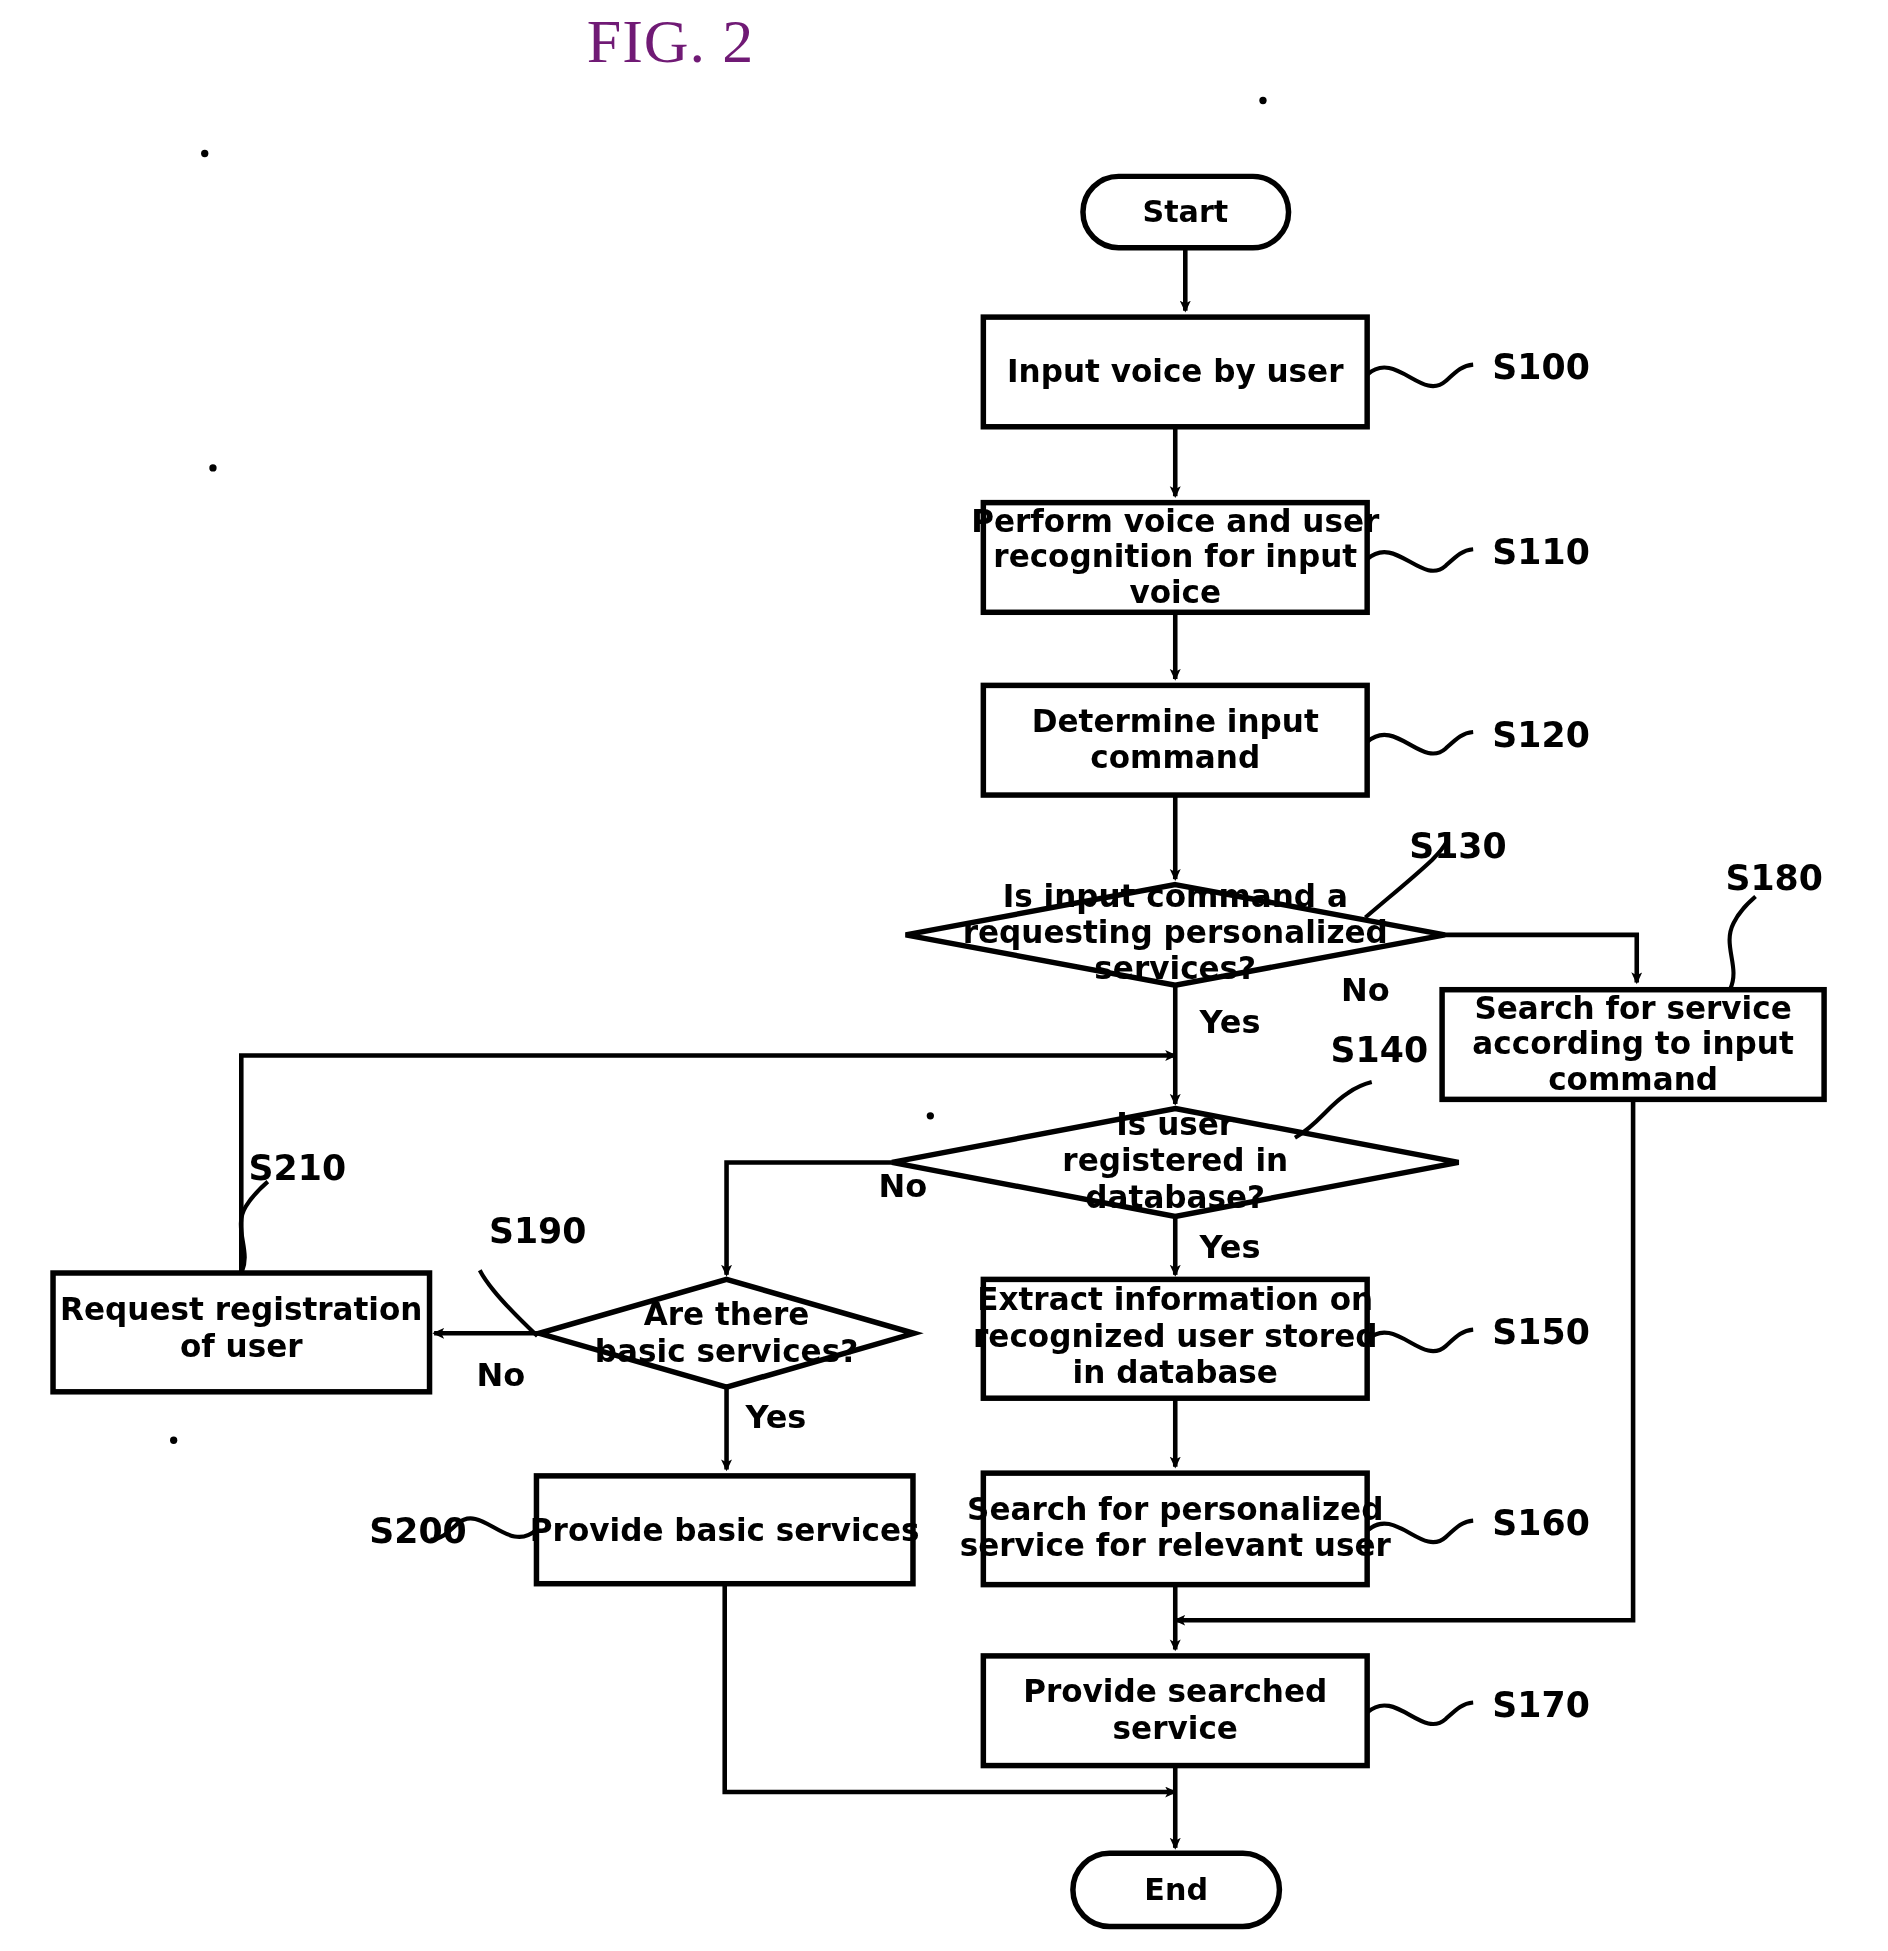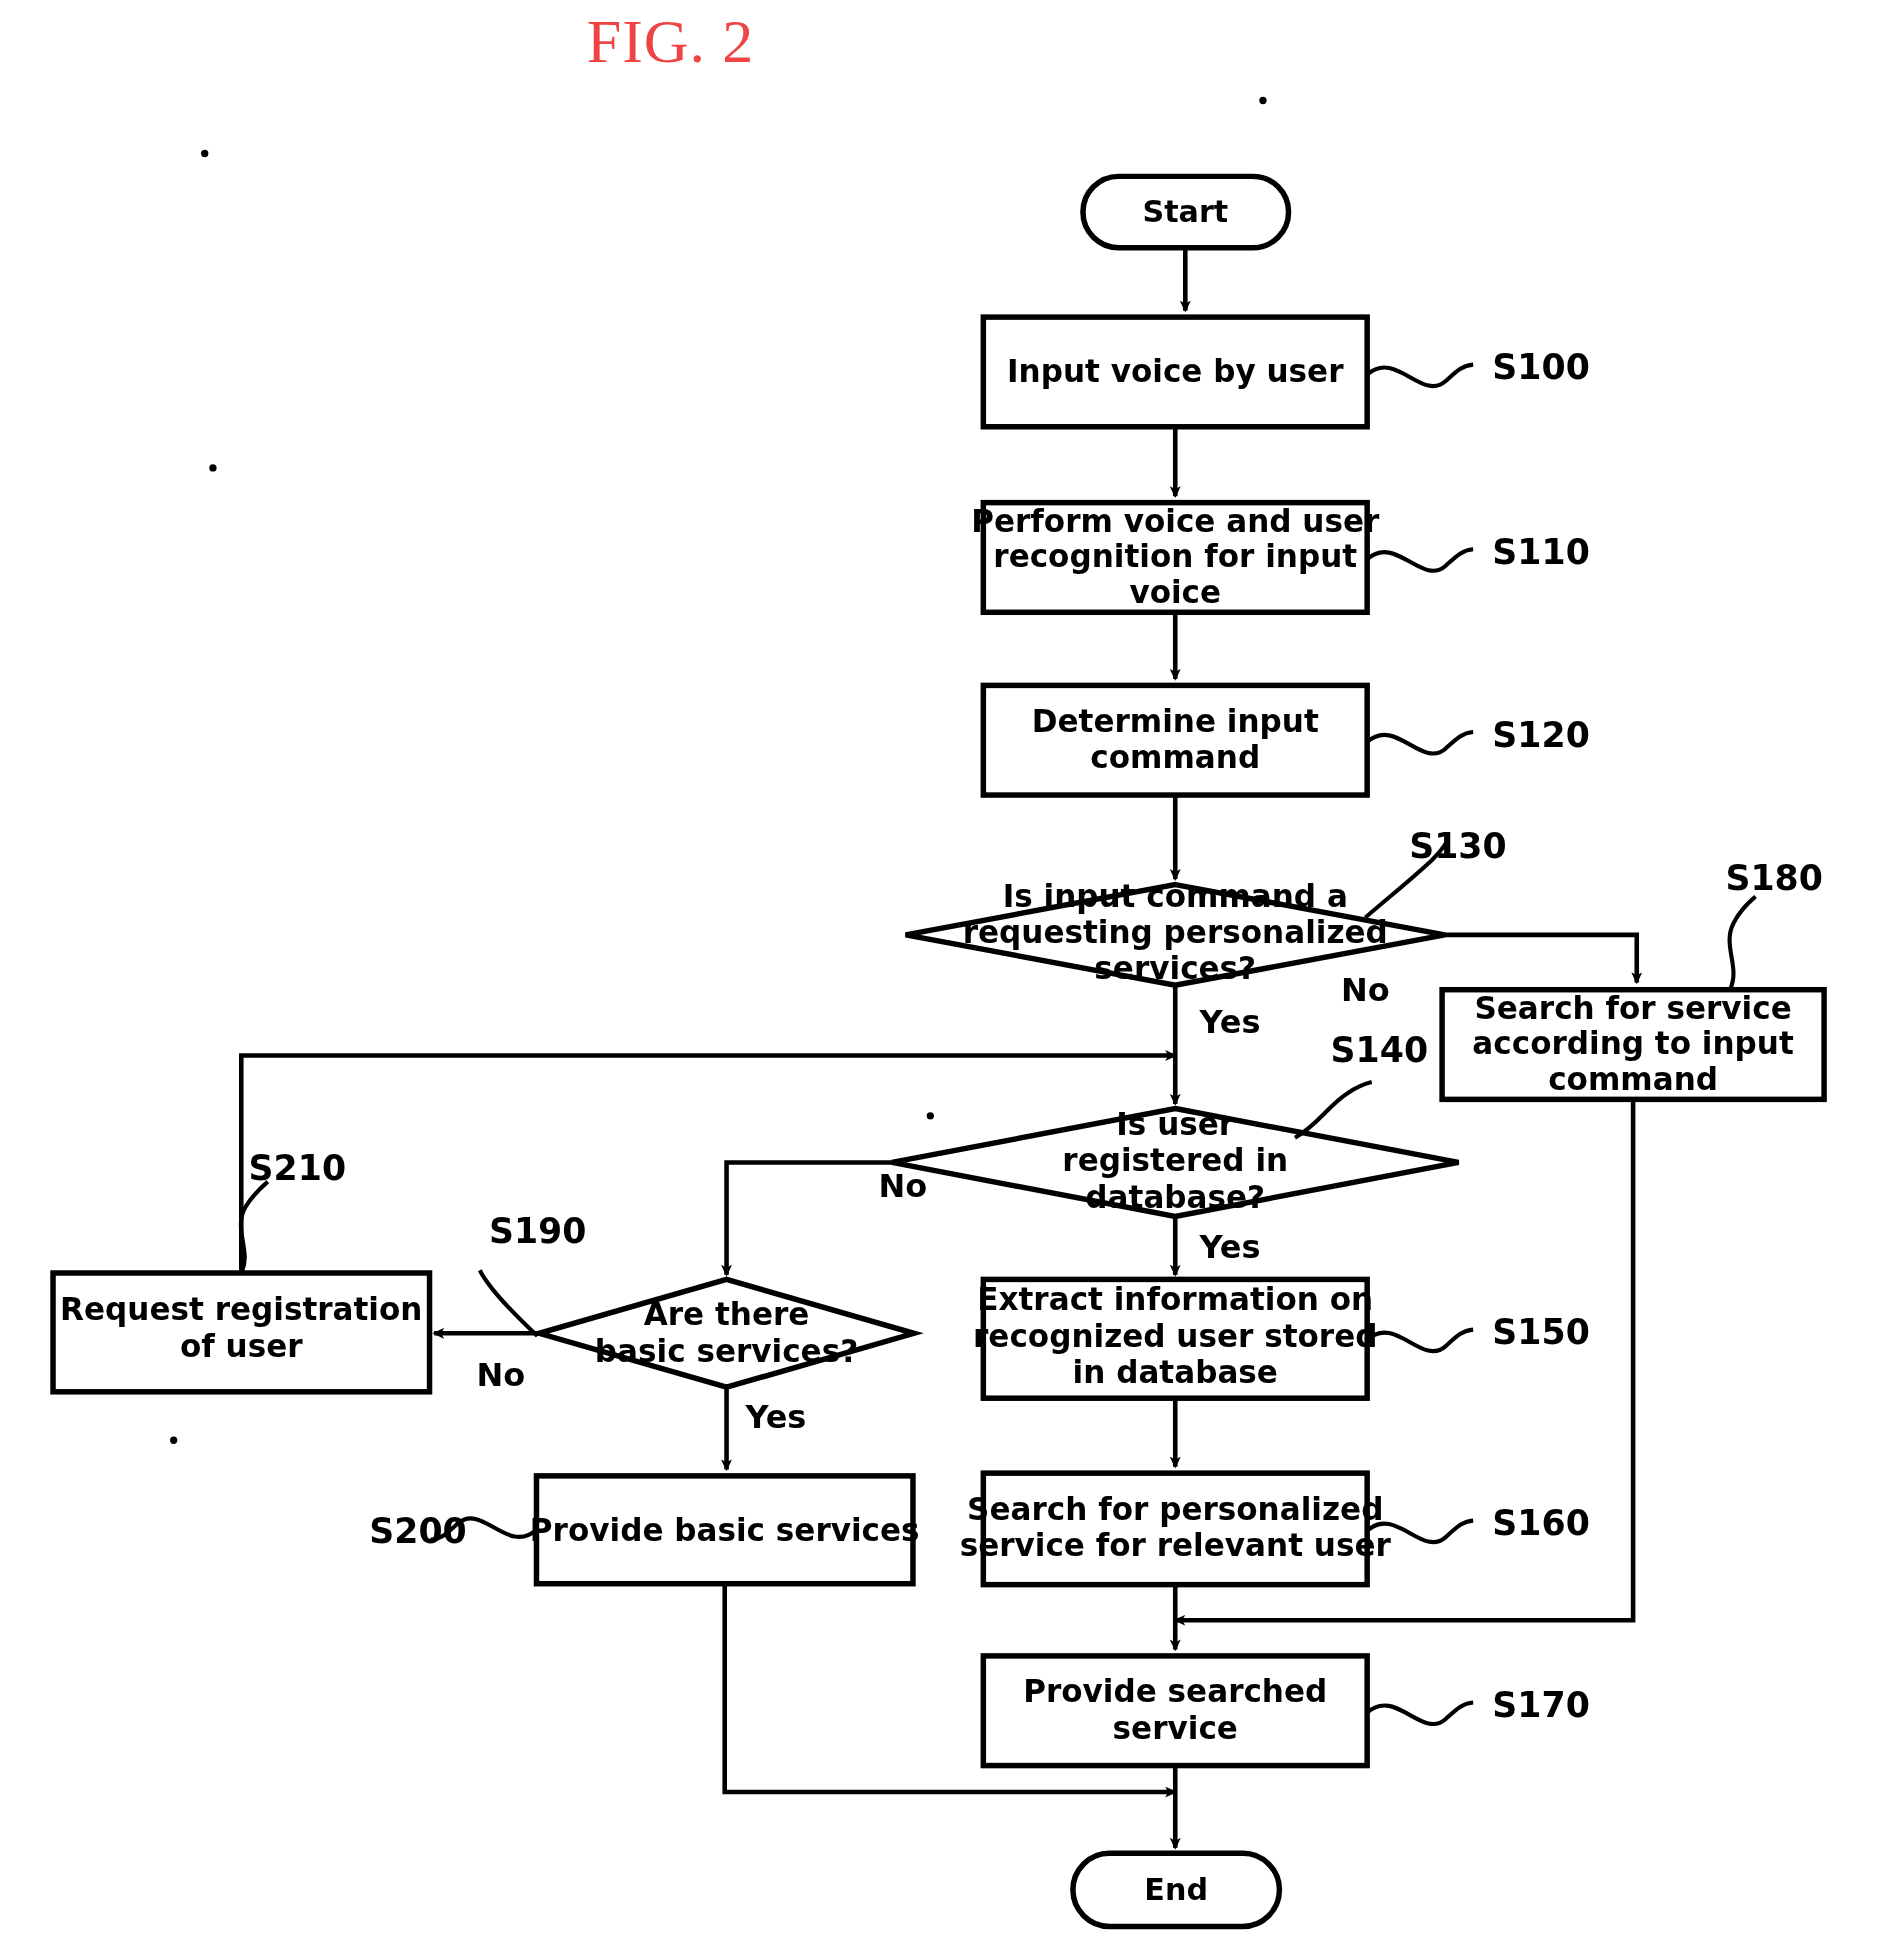--- a/index.html
+++ b/index.html
@@ -16,21 +16,21 @@
   }
   #fig-title {
     position: absolute;
     top: 5.5px;
     left: 0;
     width: 1889px;
     text-align: center;
     font-family: "Liberation Serif", serif;
     font-size: 62px;
     letter-spacing: 0.9px;
-    color: #ef4444;
+    color: #701a75;
   }
   
   #fig-title .inner { position: relative; left: -274px; display: inline-block; }
 
   svg#flow {
     position: absolute;
     left: 0;
     top: 0;
     width: 1889px;
     height: 1952px;

